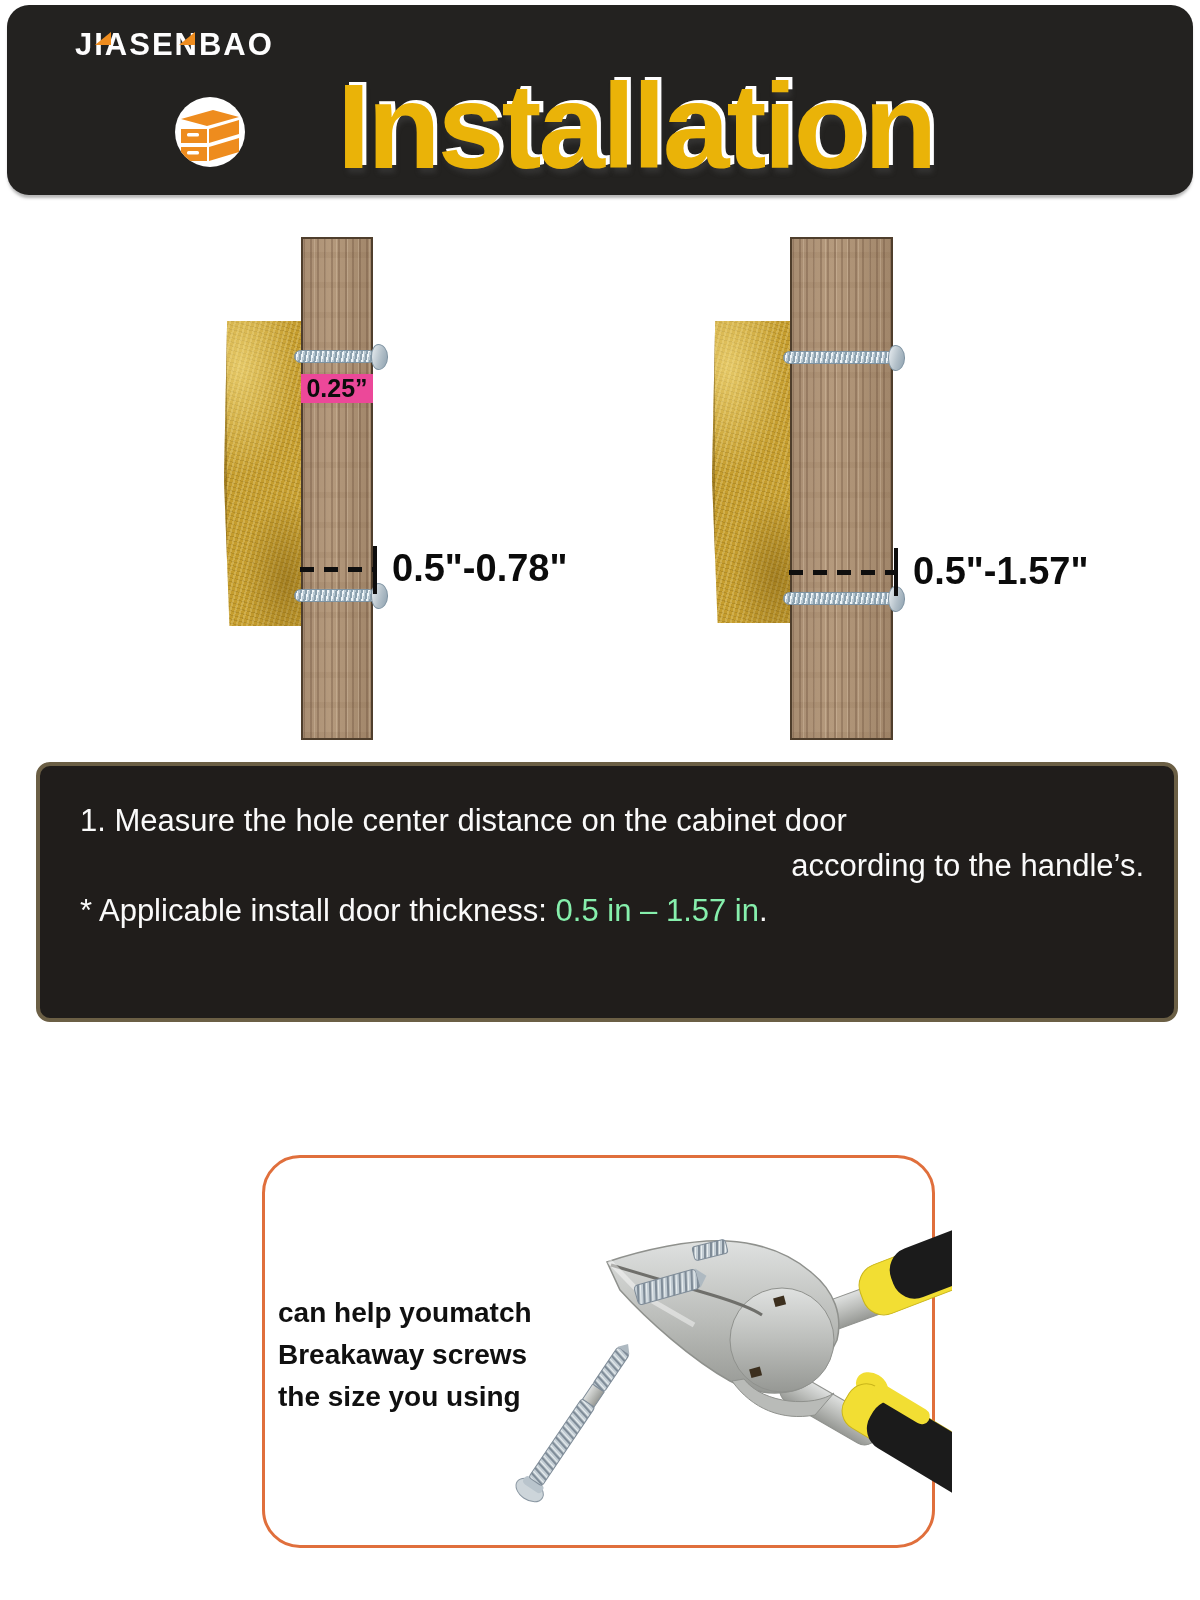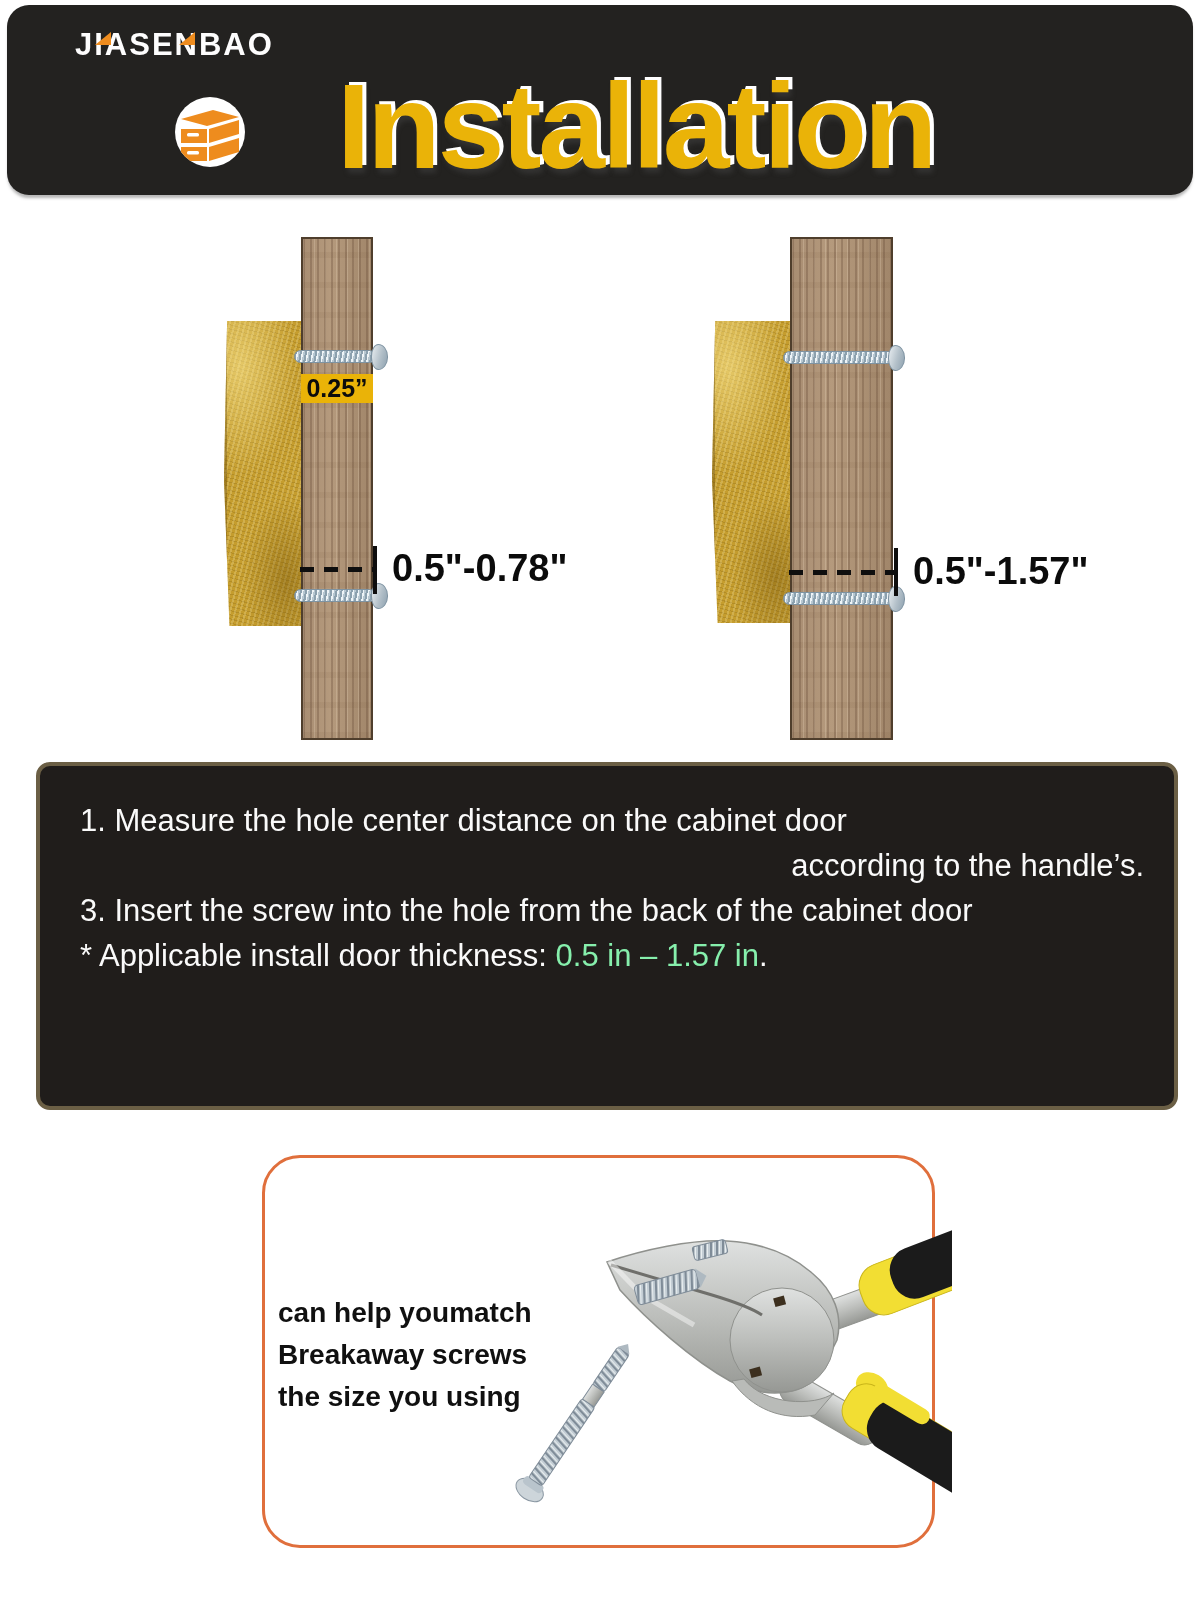--- a/index.html
+++ b/index.html
@@ -34,29 +34,29 @@
       repeating-linear-gradient(105deg, rgba(255,244,190,.22) 0 2px, rgba(0,0,0,0) 2px 5px),
       repeating-linear-gradient(15deg, rgba(92,66,6,.18) 0 1px, rgba(0,0,0,0) 1px 4px),
       #c59d2e;
       clip-path:polygon(4% 0,100% 0,100% 100%,7% 100%,0 52%);
       box-shadow:inset 3px 0 0 rgba(90,60,0,.35);}
   .shaft{position:absolute;height:13px;border:1px solid #7e93a2;border-radius:7px;box-sizing:border-box;
          background:repeating-linear-gradient(100deg,#8ba0ae 0 2px,#eef4f7 2px 3.5px,#b7c7d1 3.5px 5px);}
   .screwhead{position:absolute;width:17px;height:26px;border:1px solid #7e93a2;box-sizing:border-box;
          border-radius:45% 60% 60% 45% / 50% 50% 50% 50%;
          background:linear-gradient(105deg,#e9eef1,#b3c0c9 55%,#8fa2b0);}
-  .gaplabel{position:absolute;background:#eab308;display:flex;align-items:center;justify-content:center;
+  .gaplabel{position:absolute;background:#ec4899;display:flex;align-items:center;justify-content:center;
          font-size:25px;font-weight:bold;color:#0c0c0c;}
   .dash{position:absolute;height:5px;
         background:repeating-linear-gradient(90deg,#0e0e0e 0 14px,rgba(0,0,0,0) 14px 24px);}
   .tick{position:absolute;width:4px;background:#0e0e0e;}
   .dimlabel{position:absolute;font-size:38px;font-weight:bold;color:#0b0b0b;white-space:nowrap;}
 
   
-  .ins-panel{position:absolute;left:36px;top:762px;width:1142px;height:348px;box-sizing:border-box;
+  .ins-panel{position:absolute;left:36px;top:762px;width:1142px;height:260px;box-sizing:border-box;
        background:#201d1b;border:4px solid #6b5f45;border-radius:14px;
        padding:32px 30px 0 40px;color:#fafafa;font-size:31px;line-height:45px;}
   .ins-line{white-space:nowrap;}
   .ins-line.cont{padding-left:33px;text-align:right;}
   .hl{color:#86efac;}
 
   
   .tip-box{position:absolute;left:262px;top:1155px;width:673px;height:393px;box-sizing:border-box;
        background:#ffffff;border:3px solid #E06F3C;border-radius:38px;}
   .tip-text{position:absolute;left:278px;top:1292px;font-size:28px;font-weight:bold;color:#101010;
@@ -109,21 +109,20 @@
     <div class="shaft" style="left:783px;top:592px;width:112px;"></div>
     <div class="screwhead" style="left:888px;top:586px;"></div>
     <div class="dash" style="left:789px;top:570px;width:105px;"></div>
     <div class="tick" style="left:894px;top:548px;height:48px;"></div>
     <div class="dimlabel" style="left:913px;top:550px;">0.5"-1.57"</div>
   </div>
 
   <div class="ins-panel">
     <div class="ins-line">1. Measure the hole center distance on the cabinet door</div>
     <div class="ins-line cont">according to the handle’s.</div>
-    <div class="ins-line">3. Insert the screw into the hole from the back of the cabinet door</div>
     <div class="ins-line"><span>* Applicable install door thickness: </span><span class="hl">0.5 in – 1.57 in</span><span>.</span></div>
   </div>
 
   <div class="tip-box"></div>
   <div class="tip-text">
     <div>can help youmatch</div>
     <div>Breakaway screws</div>
     <div>the size you using</div>
   </div>
 

